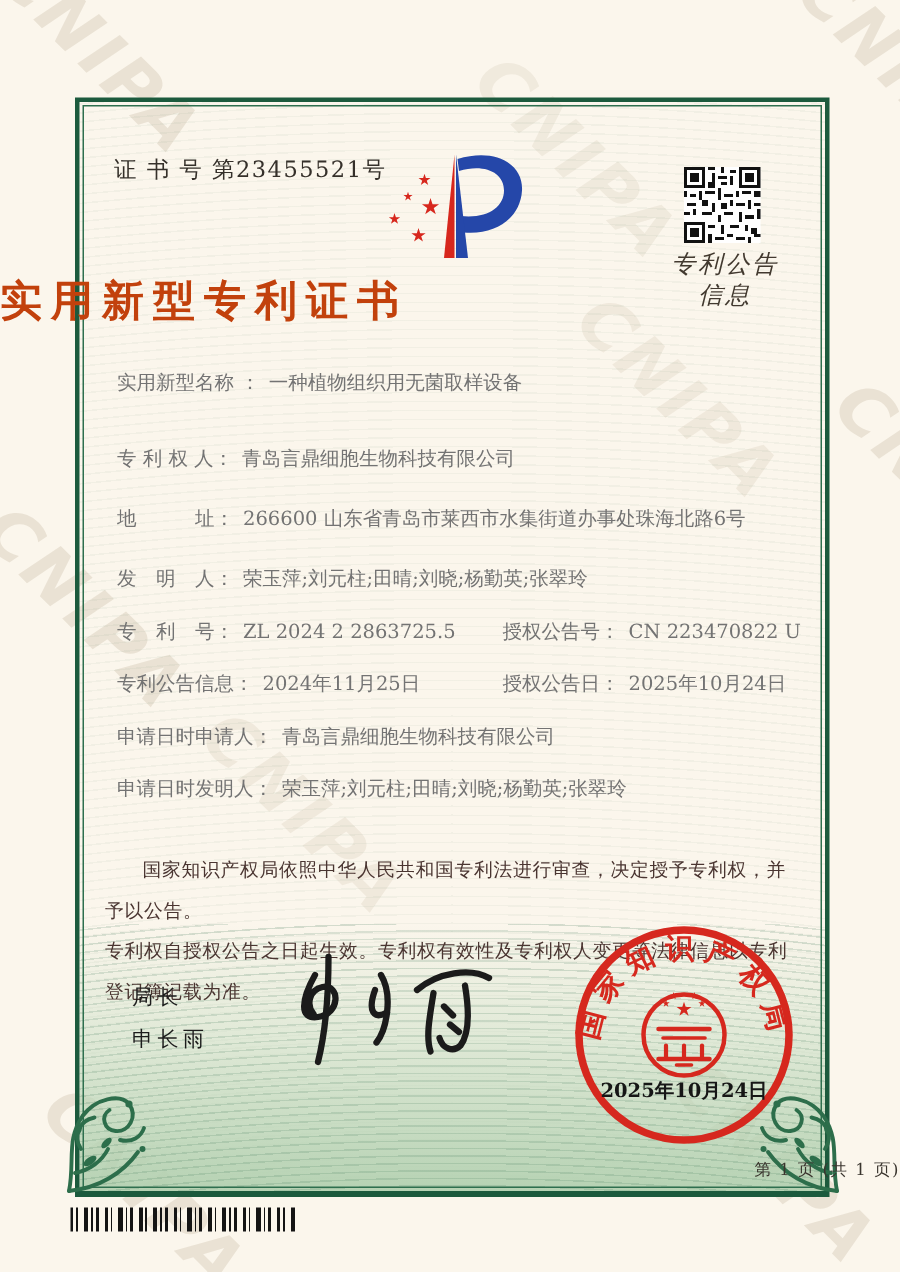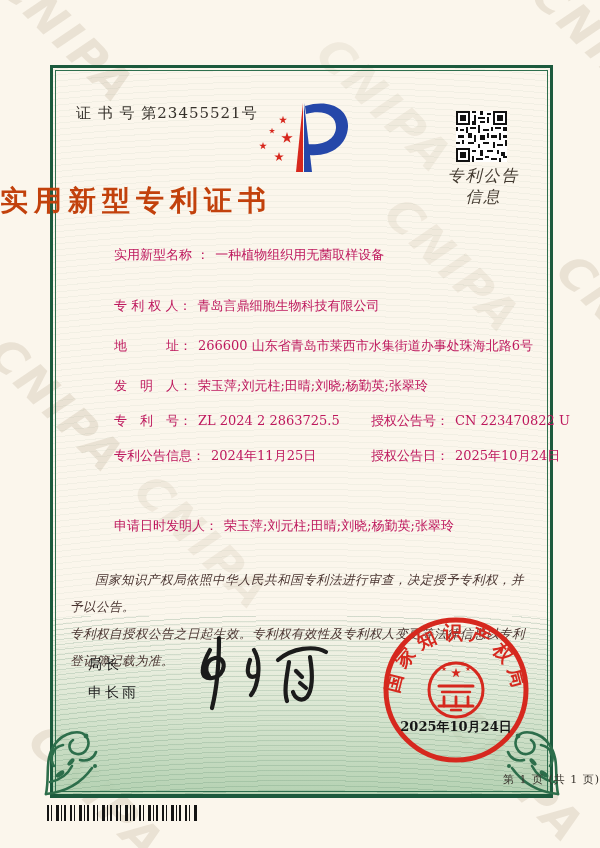--- a/index.html
+++ b/index.html
@@ -34,26 +34,26 @@
   
   .cert-no{position:absolute;left:76px;top:104px;font-size:15px;letter-spacing:1px;color:#35302a;}
   .logo{position:absolute;left:243px;top:100px;width:120px;height:78px;}
   .qr{position:absolute;left:456px;top:111px;width:51px;height:51px;}
   .qr-label{position:absolute;left:441px;top:166px;width:85px;text-align:center;
             font-style:italic;font-size:16px;letter-spacing:2px;color:#42392f;}
   .title{position:absolute;left:0;right:0;top:182px;
          font-size:28px;font-weight:bold;letter-spacing:6px;color:#c2410c;}
 
   
-  .row{position:absolute;left:78px;width:450px;font-size:13px;color:#be185d;white-space:nowrap;margin-left:36px;}
+  .row{position:absolute;left:78px;width:450px;font-size:13px;color:#737373;white-space:nowrap;}
   .row .val{margin-left:6px;}
   .row .pair2{position:absolute;left:257px;top:0;}
 
   .statement{position:absolute;left:70px;top:567px;width:464px;
-             font-style:italic;font-size:12.5px;line-height:2.15;color:#4a3531;letter-spacing:0.5px;}
+             font-size:12.5px;line-height:2.15;color:#4a3531;letter-spacing:0.5px;}
   .statement .l1{text-indent:2em;}
 
   .chief{position:absolute;left:88px;font-family:Liberation Mono, monospace;
          font-size:14px;letter-spacing:3px;color:#1c1c1c;}
   .chief.t{top:656px;} .chief.n{top:684px;}
   .signature{position:absolute;left:182px;top:630px;width:165px;height:90px;}
 
   .seal{position:absolute;left:381px;top:614px;width:150px;height:152px;}
   .seal-date{position:absolute;left:381px;top:718px;width:150px;text-align:center;
              font-size:13px;font-weight:bold;color:#161616;}
@@ -219,20 +219,23 @@
     <span class="lbl">发　明　人：</span><span class="val">荣玉萍;刘元柱;田晴;刘晓;杨勤英;张翠玲</span>
   </div>
   <div class="row" style="top:412px">
     <span class="lbl">专　利　号：</span><span class="val">ZL 2024 2 2863725.5</span>
     <span class="pair2"><span class="lbl">授权公告号：</span><span class="val">CN 223470822 U</span></span>
   </div>
   <div class="row" style="top:447px">
     <span class="lbl">专利公告信息：</span><span class="val">2024年11月25日</span>
     <span class="pair2"><span class="lbl">授权公告日：</span><span class="val">2025年10月24日</span></span>
   </div>
+  <div class="row" style="top:482px">
+    <span class="lbl">申请日时申请人：</span><span class="val">青岛言鼎细胞生物科技有限公司</span>
+  </div>
   <div class="row" style="top:517px">
     <span class="lbl">申请日时发明人：</span><span class="val">荣玉萍;刘元柱;田晴;刘晓;杨勤英;张翠玲</span>
   </div>
 
   <div class="statement">
     <div class="l1">国家知识产权局依照中华人民共和国专利法进行审查，决定授予专利权，并予以公告。</div>
     <div class="l2">专利权自授权公告之日起生效。专利权有效性及专利权人变更等法律信息以专利登记簿记载为准。</div>
   </div>
 
   <div class="chief t">局长</div>

